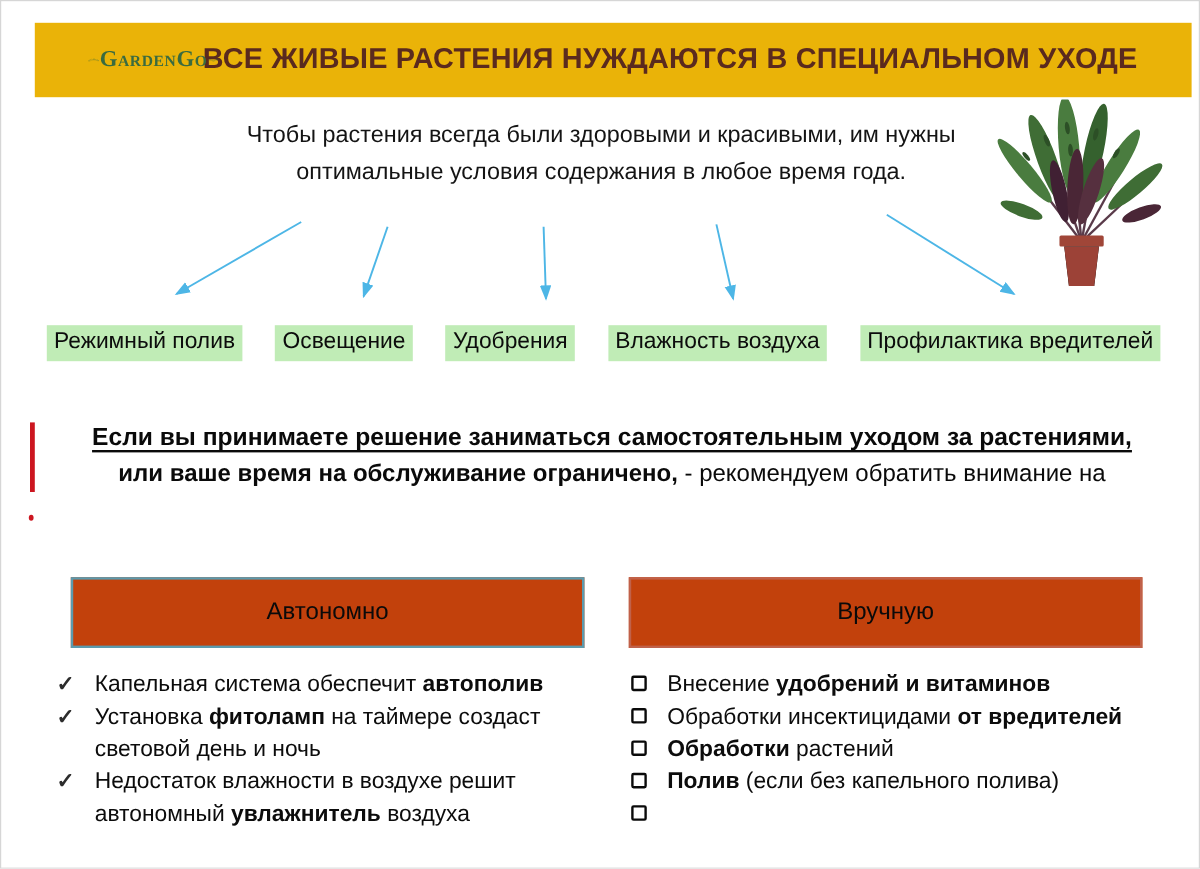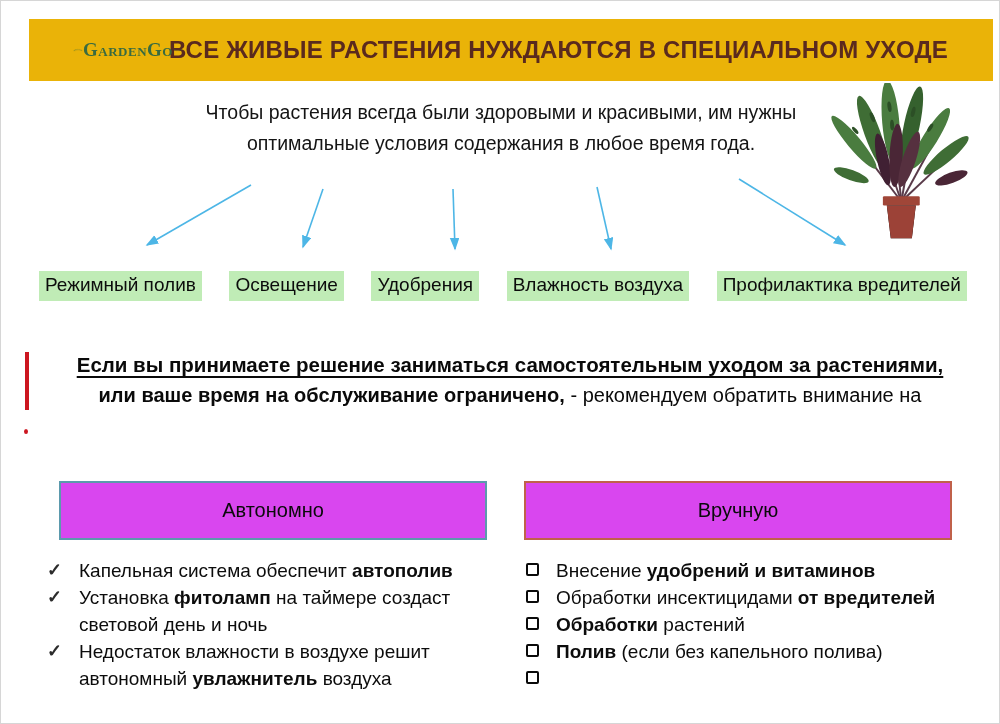--- a/index.html
+++ b/index.html
@@ -50,21 +50,21 @@
     position:absolute;left:36px;right:16px;top:349px;text-align:center;color:#0a0a0a;
   }
   .note-line1{
     font-size:20.5px;font-weight:bold;line-height:30px;white-space:nowrap;
     text-decoration:underline;text-underline-offset:4px;text-decoration-thickness:1.5px;
   }
   .note-line2{font-size:20px;line-height:31px;white-space:nowrap;}
   .note-line3{font-size:19.5px;line-height:29px;white-space:nowrap;}
   
   .col-box{
-    position:absolute;top:480px;width:424px;height:55px;background:#d946ef;
+    position:absolute;top:480px;width:424px;height:55px;background:#c2410c;
     display:flex;align-items:center;justify-content:center;font-size:20px;color:#0a0a0a;
   }
   .col-box.auto{left:58px;border:2px solid #5b9aad;}
   .col-box.manual{left:523px;border:2px solid #c0614a;}
   
   ul.care-list{list-style:none;margin:0;padding:0;position:absolute;top:556px;}
   ul.care-list.left{left:46px;width:434px;}
   ul.care-list.right{left:523px;width:448px;}
   .care-list li{display:flex;align-items:flex-start;font-size:19px;line-height:27px;color:#0c0c0c;}
   .check-mark{flex:0 0 32px;color:#2c2c2c;font-weight:600;font-size:18px;line-height:27px;}

